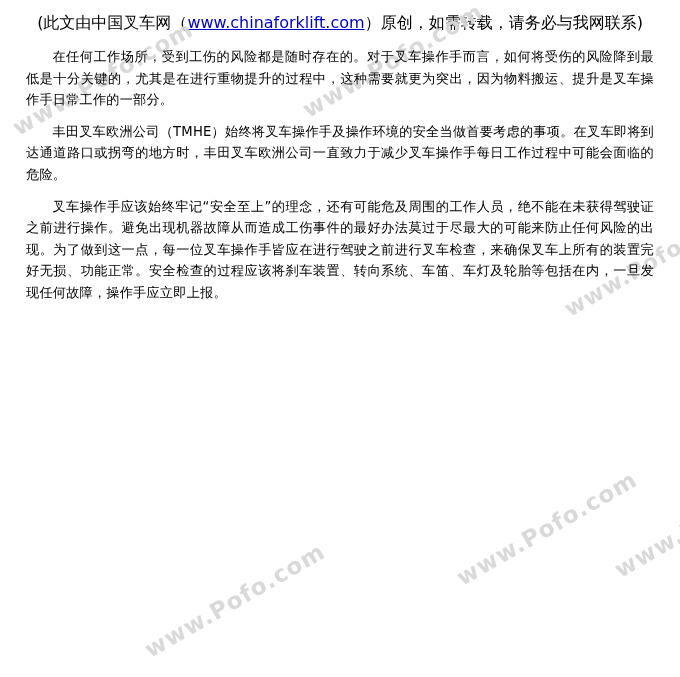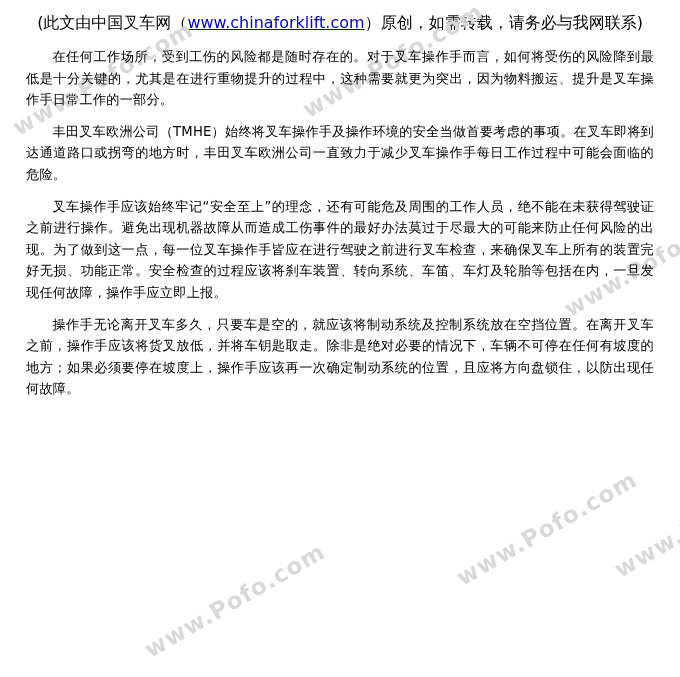--- a/index.html
+++ b/index.html
@@ -86,17 +86,16 @@
   <div class="wm wm-6">www.Pofo.com</div>
 
   <div class="source-line">
     <span class="paren">(此文由中国叉车网（</span><a class="source-link" href="#">www.chinaforklift.com</a><span class="paren">）原创，如需转载，请务必与我网联系)</span>
   </div>
 
   <div class="article">
     <p>在任何工作场所，受到工伤的风险都是随时存在的。对于叉车操作手而言，如何将受伤的风险降到最低是十分关键的，尤其是在进行重物提升的过程中，这种需要就更为突出，因为物料搬运、提升是叉车操作手日常工作的一部分。</p>
     <p>丰田叉车欧洲公司（TMHE）始终将叉车操作手及操作环境的安全当做首要考虑的事项。在叉车即将到达通道路口或拐弯的地方时，丰田叉车欧洲公司一直致力于减少叉车操作手每日工作过程中可能会面临的危险。</p>
     <p>叉车操作手应该始终牢记“安全至上”的理念，还有可能危及周围的工作人员，绝不能在未获得驾驶证之前进行操作。避免出现机器故障从而造成工伤事件的最好办法莫过于尽最大的可能来防止任何风险的出现。为了做到这一点，每一位叉车操作手皆应在进行驾驶之前进行叉车检查，来确保叉车上所有的装置完好无损、功能正常。安全检查的过程应该将刹车装置、转向系统、车笛、车灯及轮胎等包括在内，一旦发现任何故障，操作手应立即上报。</p>
-    <p>操作手无论离开叉车多久，只要车是空的，就应该将制动系统及控制系统放在空挡位置。在离开叉车之前，操作手应该将货叉放低，并将车钥匙取走。除非是绝对必要的情况下，车辆不可停在任何有坡度的地方；如果必须要停在坡度上，操作手应该再一次确定制动系统的位置，且应将方向盘锁住，以防出现任何故障。</p>
 
   </div>
 
 </div>
 
 </body></html>

